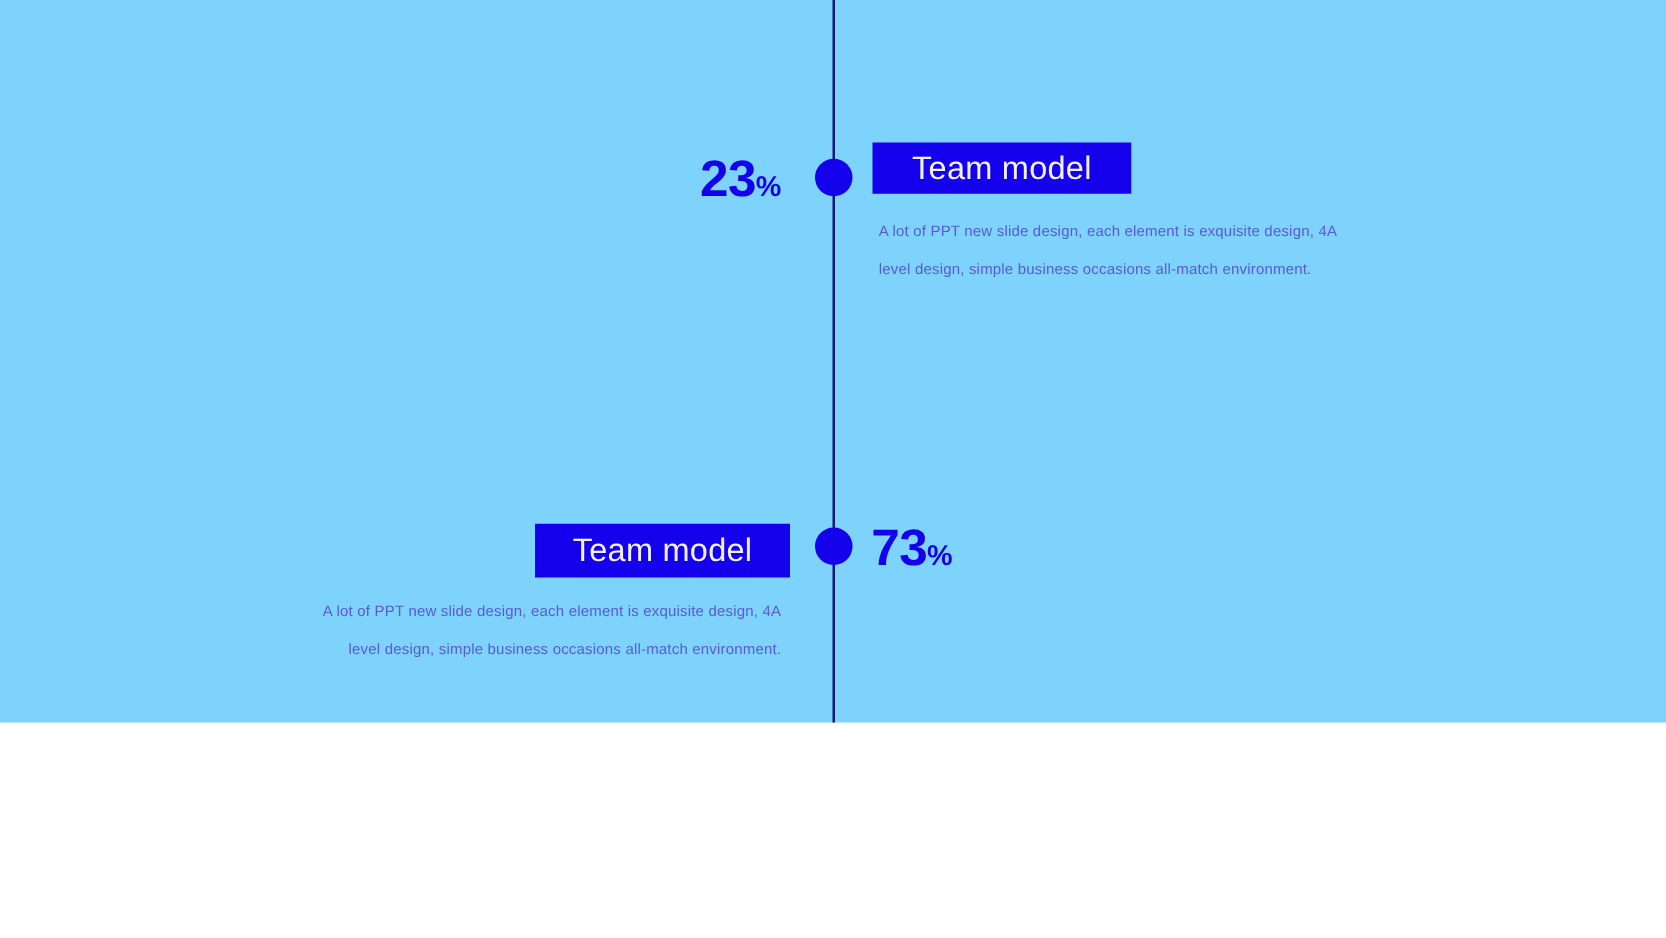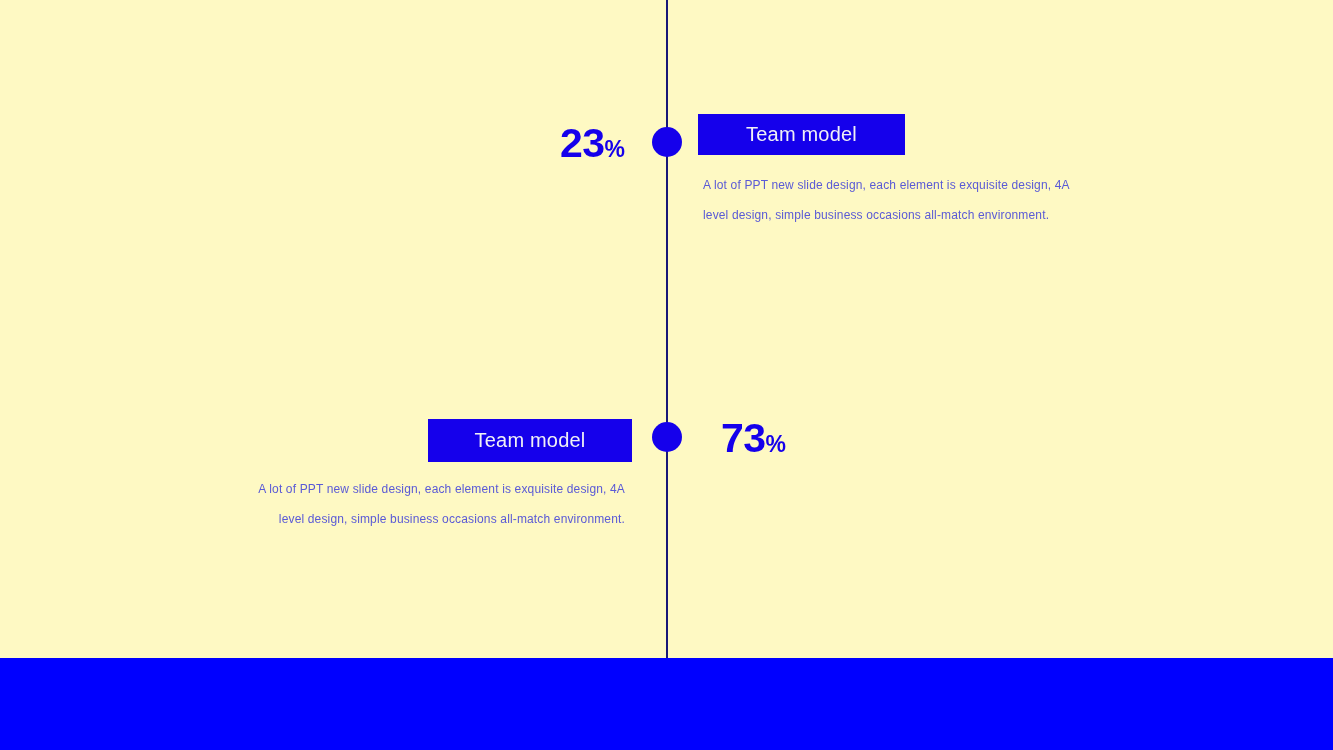--- a/index.html
+++ b/index.html
@@ -10,22 +10,22 @@
     width: 1333px;
     height: 750px;
     background: #ffffff;
     font-family: "Liberation Sans", sans-serif;
     overflow: hidden;
   }
 
   #slide {
     position: relative;
     width: 1333px;
-    height: 750px;
-    background: #fef9c3;
+    height: 578px;
+    background: #7dd3fc;
     overflow: hidden;
   }
 
   
   #timeline-axis {
     position: absolute;
     left: 666px;
     top: 0px;
     width: 2px;
     height: 658px;
@@ -68,33 +68,33 @@
   .percent-sign {
     font-size: 23px;
     font-weight: bold;
   }
   #percent-value-1 {
     left: 560px;
     top: 123px;
     text-align: right;
   }
   #percent-value-2 {
-    left: 721px;
+    left: 697px;
     top: 418px;
   }
 
   
   .team-badge {
     position: absolute;
     background: #1500eb;
     color: #f0f0f5;
     display: flex;
     align-items: center;
     justify-content: center;
-    font-size: 20px;
+    font-size: 26px;
     font-weight: normal;
     letter-spacing: 0.2px;
   }
   #team-badge-1 {
     left: 698px;
     top: 114px;
     width: 207px;
     height: 41px;
   }
   #team-badge-2 {

